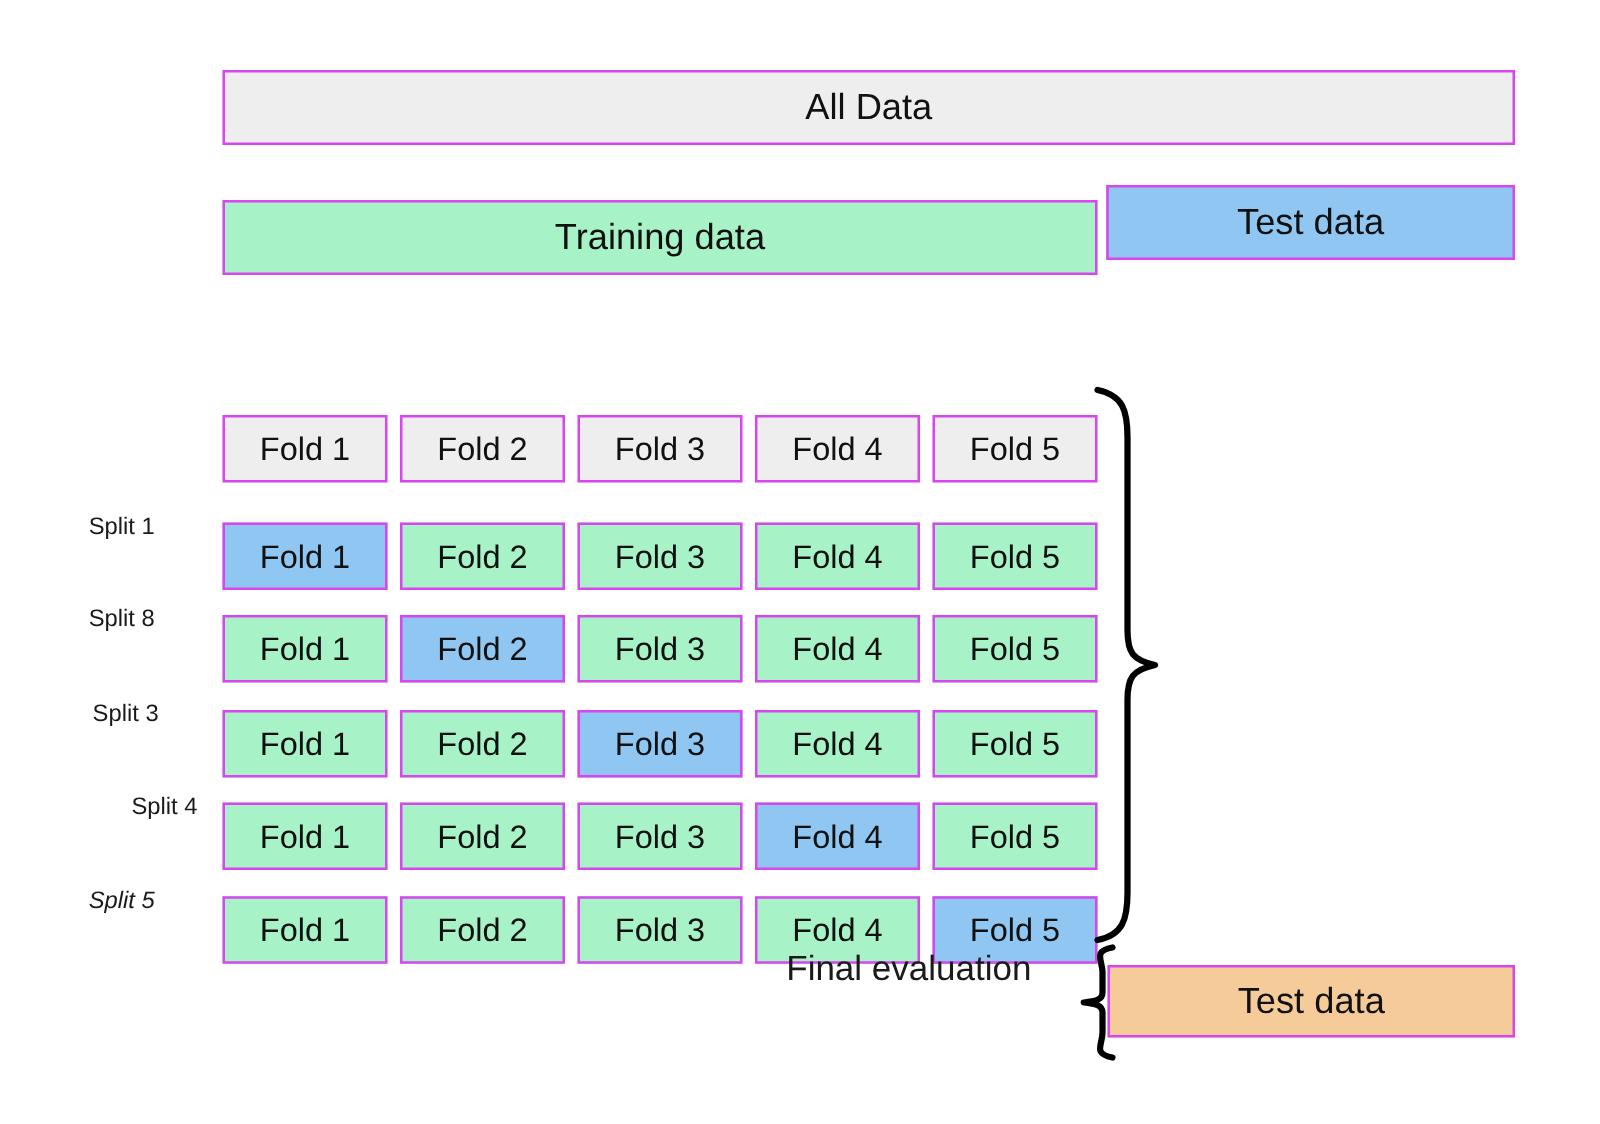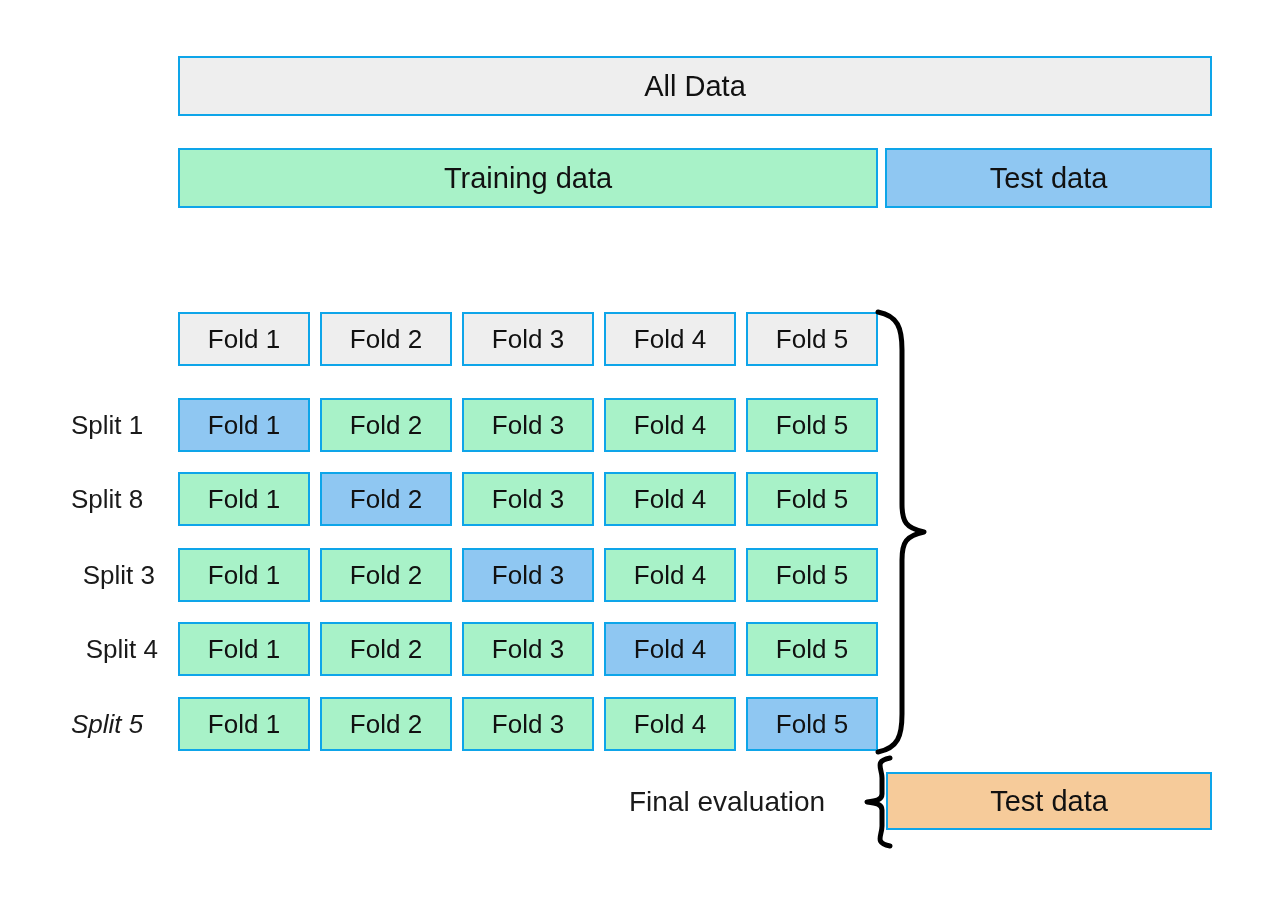--- a/index.html
+++ b/index.html
@@ -14,21 +14,21 @@
     height: 899px;
     background: #ffffff;
     overflow: hidden;
     font-family: "Liberation Sans", sans-serif;
     color: #1a1a1a;
   }
 
   .box {
     position: absolute;
     box-sizing: border-box;
-    border: 2px solid #0ea5e9;
+    border: 2px solid #d946ef;
     display: flex;
     align-items: center;
     justify-content: center;
     font-family: "Liberation Sans", sans-serif;
     color: #111111;
     line-height: 1;
     white-space: nowrap;
   }
 
   .fill-gray   { background: #eeeeee; }
@@ -45,32 +45,32 @@
   }
 
   .brace {
     position: absolute;
     pointer-events: none;
   }
 
   .brace svg { display: block; overflow: visible; }
 
   .t-big   { font-size: 29px; }
-  .t-box   { font-size: 26px; }
-  .t-split { font-size: 26px; }
+  .t-box   { font-size: 26px; margin-top: 20px; }
+  .t-split { font-size: 19px; }
   .t-side  { font-size: 28px; }
 </style>
 </head>
 <body>
 
 <div id="canvas">
 
   <div class="box fill-gray t-big" style="left:178px; top:56px; width:1034px; height:60px;">All Data</div>
 
-  <div class="box fill-green t-big" style="left:178px; top:148px; width:700px; height:60px;">Training data</div>
+  <div class="box fill-green t-big" style="left:178px; top:160px; width:700px; height:60px;">Training data</div>
 
   <div class="box fill-blue t-big" style="left:885px; top:148px; width:327px; height:60px;">Test data</div>
 
   <div id="fold-header-layer">
       <div class="box fill-gray t-box" style="left: 178px; top: 312px; width: 132px; height: 54px;">Fold 1</div>
       <div class="box fill-gray t-box" style="left: 320px; top: 312px; width: 132px; height: 54px;">Fold 2</div>
       <div class="box fill-gray t-box" style="left: 462px; top: 312px; width: 132px; height: 54px;">Fold 3</div>
       <div class="box fill-gray t-box" style="left: 604px; top: 312px; width: 132px; height: 54px;">Fold 4</div>
       <div class="box fill-gray t-box" style="left: 746px; top: 312px; width: 132px; height: 54px;">Fold 5</div>
     </div>
@@ -81,21 +81,21 @@
       <div class="box t-box fill-green" style="left: 320px; top: 398px; width: 132px; height: 54px;">Fold 2</div>
       <div class="box t-box fill-green" style="left: 462px; top: 398px; width: 132px; height: 54px;">Fold 3</div>
       <div class="box t-box fill-green" style="left: 604px; top: 398px; width: 132px; height: 54px;">Fold 4</div>
       <div class="box t-box fill-green" style="left: 746px; top: 398px; width: 132px; height: 54px;">Fold 5</div>
       <div class="label t-split" style="left: 71px; top: 486px; width: 87px; text-align: left;">Split 8</div>
       <div class="box t-box fill-green" style="left: 178px; top: 472px; width: 132px; height: 54px;">Fold 1</div>
       <div class="box t-box fill-blue" style="left: 320px; top: 472px; width: 132px; height: 54px;">Fold 2</div>
       <div class="box t-box fill-green" style="left: 462px; top: 472px; width: 132px; height: 54px;">Fold 3</div>
       <div class="box t-box fill-green" style="left: 604px; top: 472px; width: 132px; height: 54px;">Fold 4</div>
       <div class="box t-box fill-green" style="left: 746px; top: 472px; width: 132px; height: 54px;">Fold 5</div>
-      <div class="label t-split" style="left: 68px; top: 562px; width: 87px; text-align: right;">Split 3</div>
+      <div class="label t-split" style="left: 57px; top: 562px; width: 87px; text-align: center;">Split 3</div>
       <div class="box t-box fill-green" style="left: 178px; top: 548px; width: 132px; height: 54px;">Fold 1</div>
       <div class="box t-box fill-green" style="left: 320px; top: 548px; width: 132px; height: 54px;">Fold 2</div>
       <div class="box t-box fill-blue" style="left: 462px; top: 548px; width: 132px; height: 54px;">Fold 3</div>
       <div class="box t-box fill-green" style="left: 604px; top: 548px; width: 132px; height: 54px;">Fold 4</div>
       <div class="box t-box fill-green" style="left: 746px; top: 548px; width: 132px; height: 54px;">Fold 5</div>
       <div class="label t-split" style="left: 71px; top: 636px; width: 87px; text-align: right;">Split 4</div>
       <div class="box t-box fill-green" style="left: 178px; top: 622px; width: 132px; height: 54px;">Fold 1</div>
       <div class="box t-box fill-green" style="left: 320px; top: 622px; width: 132px; height: 54px;">Fold 2</div>
       <div class="box t-box fill-green" style="left: 462px; top: 622px; width: 132px; height: 54px;">Fold 3</div>
       <div class="box t-box fill-blue" style="left: 604px; top: 622px; width: 132px; height: 54px;">Fold 4</div>
@@ -109,21 +109,21 @@
     </div>
 
   <div class="brace" style="left:872px; top:306px; width:70px; height:452px;">
     <svg width="70" height="452" viewBox="0 0 70 452" fill="none" xmlns="http://www.w3.org/2000/svg">
       <path d="M6 6 C 26 10, 30 22, 30 44 L 30 198 C 30 216, 34 222, 52 226
                C 34 230, 30 236, 30 254 L 30 408 C 30 430, 26 442, 6 446" stroke="#000000" stroke-width="5" stroke-linecap="round" stroke-linejoin="round" fill="none"></path>
     </svg>
   </div>
 
 
-  <div class="label t-side" style="left:629px; top:788px;">Final evaluation</div>
+  <div class="label t-side" style="left:629px; top:761px;">Final evaluation</div>
 
   <div class="brace" style="left:862px; top:754px; width:34px; height:96px;">
     <svg width="34" height="96" viewBox="0 0 34 96" fill="none" xmlns="http://www.w3.org/2000/svg">
       <path d="M28 4 C 12 7, 20 14, 20 24 L 20 40 C 20 46, 14 47, 5 48
                C 14 49, 20 50, 20 56 L 20 72 C 20 82, 12 89, 28 92" stroke="#000000" stroke-width="5" stroke-linecap="round" stroke-linejoin="round" fill="none"></path>
     </svg>
   </div>
 
   <div class="box fill-orange t-big" style="left:886px; top:772px; width:326px; height:58px;">Test data</div>
 

